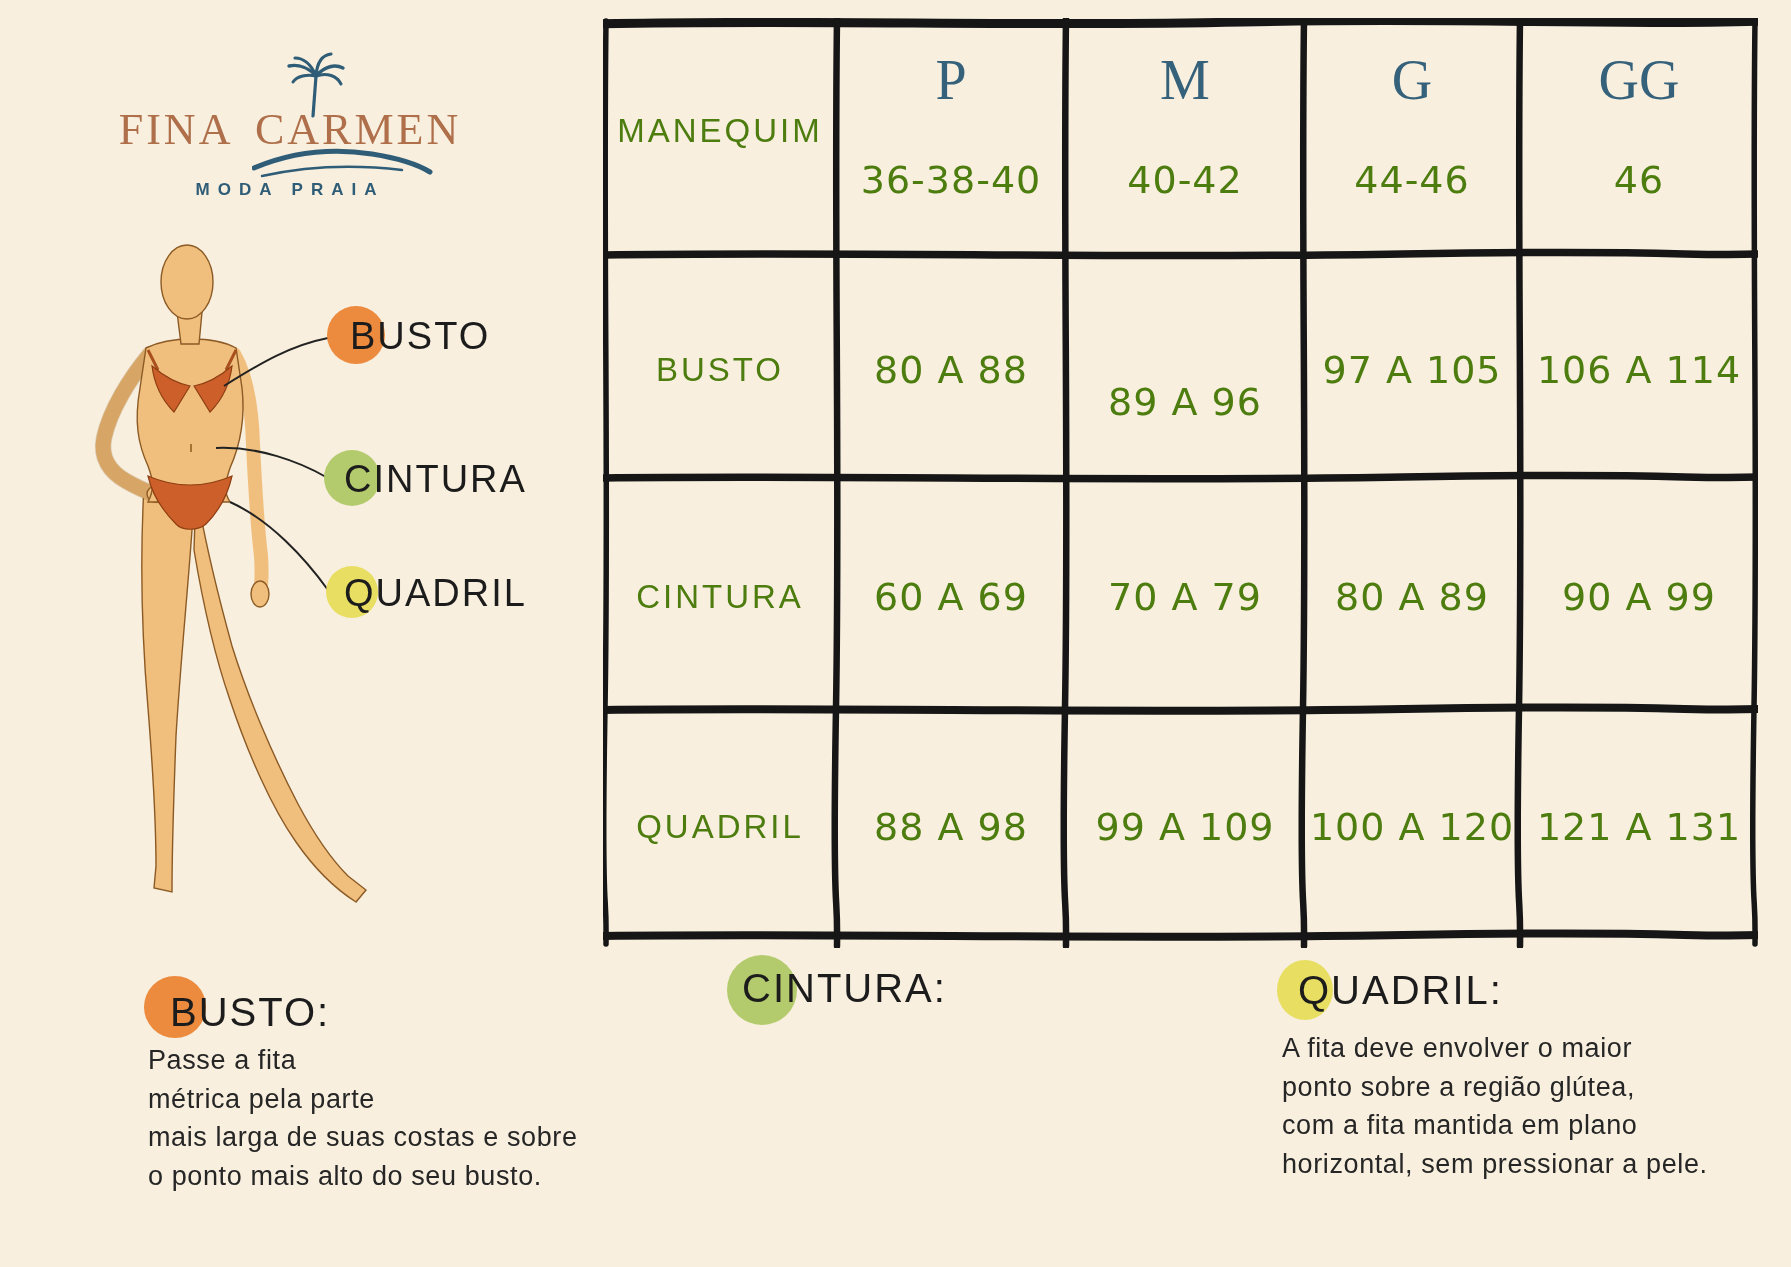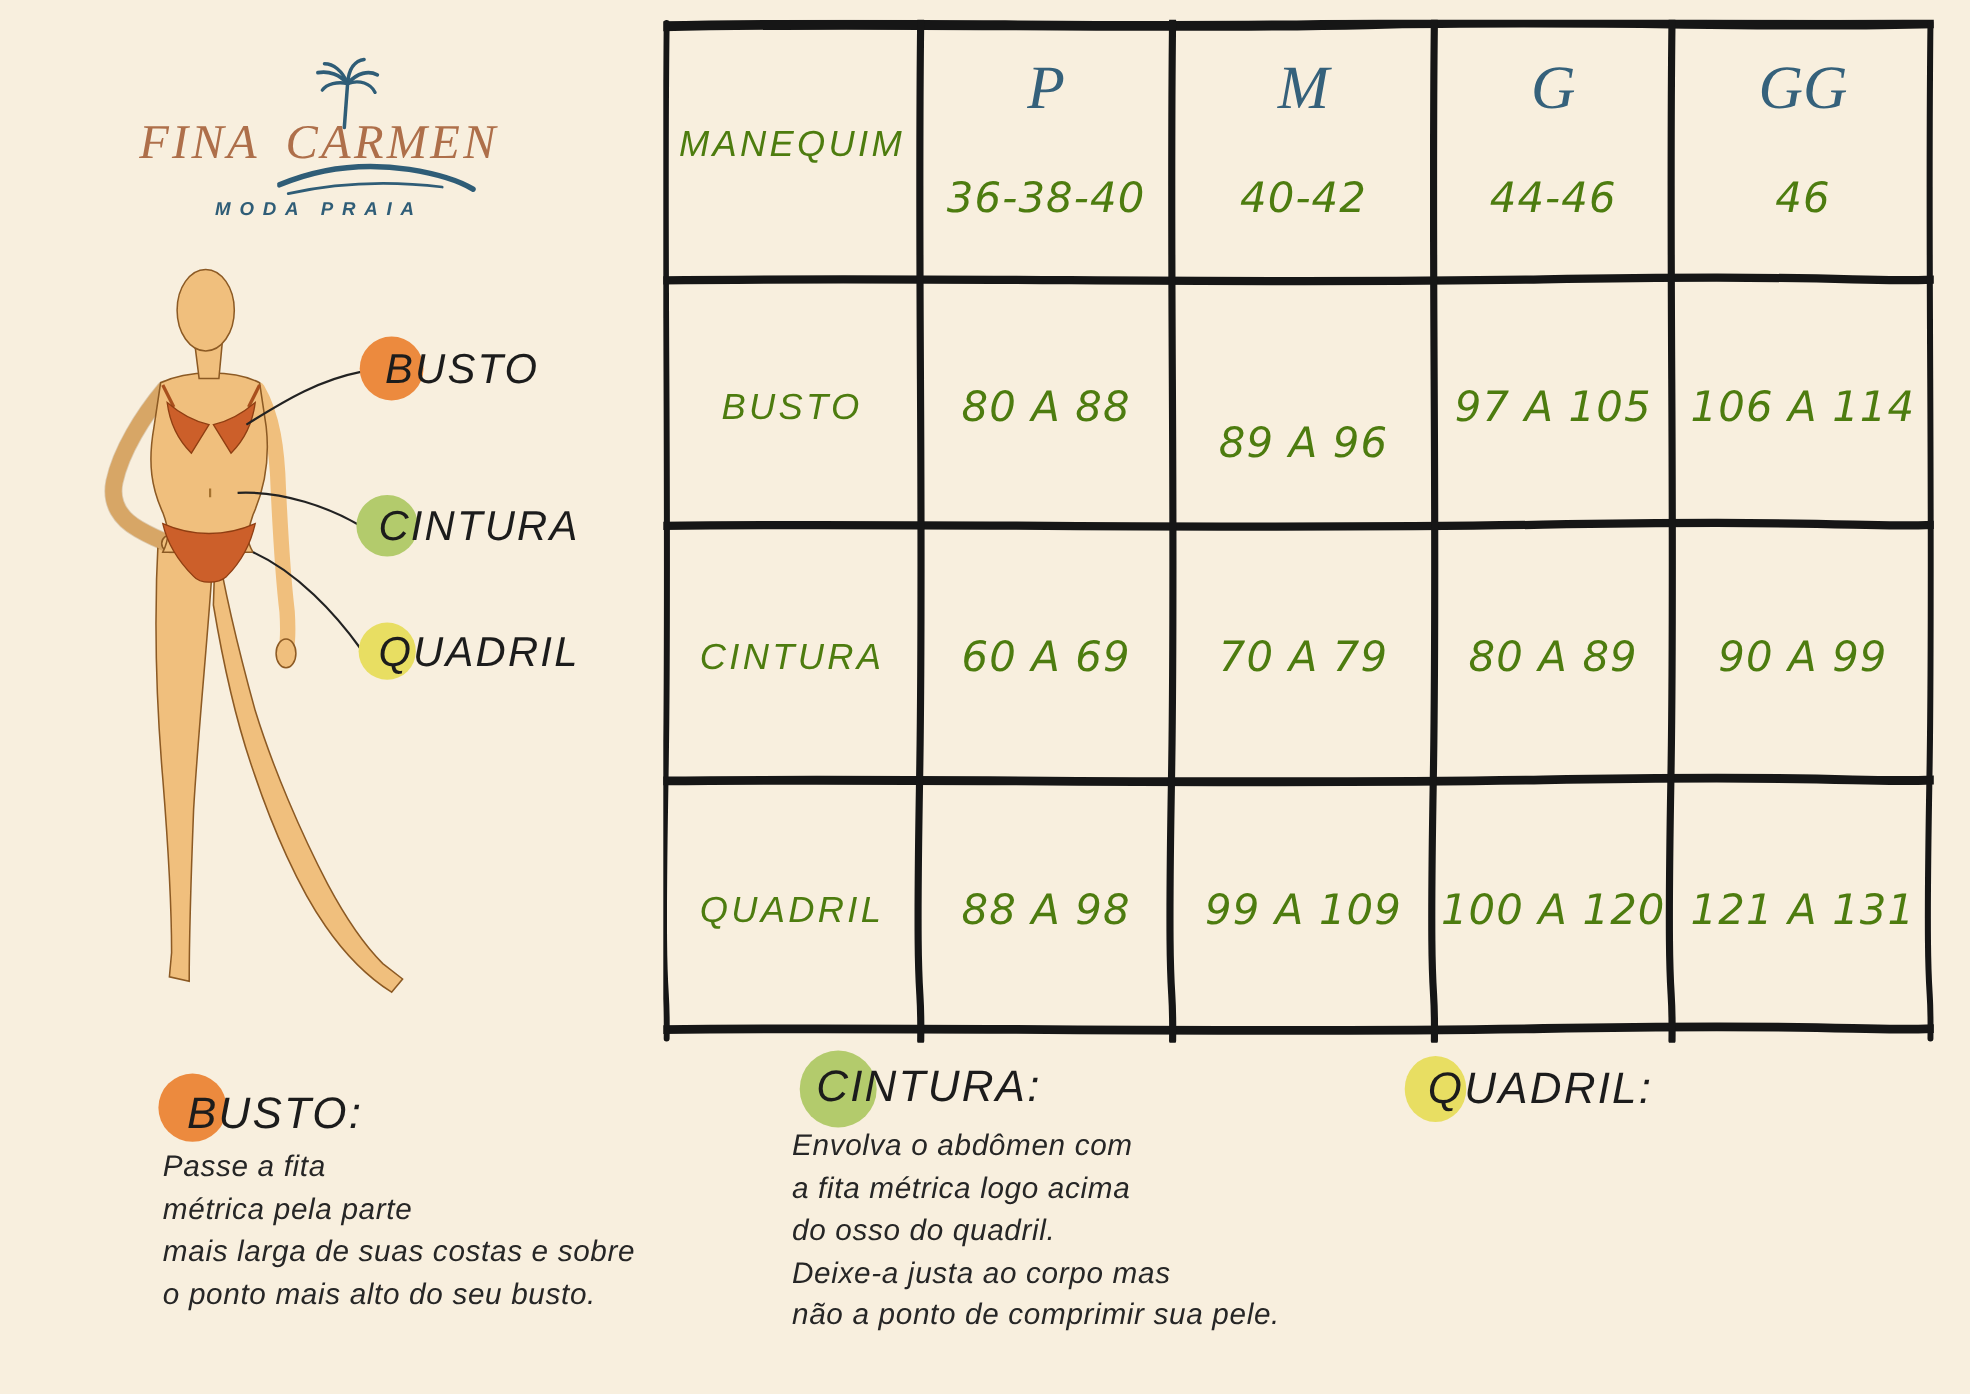--- a/index.html
+++ b/index.html
@@ -1,17 +1,17 @@
 <!DOCTYPE html>
 <html><head>
 <meta charset="utf-8">
 <style>
   html,body{margin:0;padding:0;background:#F8EFDE;}
   .canvas{position:relative;width:1791px;height:1267px;background:#F8EFDE;
-          font-family:"Liberation Sans",sans-serif;overflow:hidden;font-style:italic;}
+          font-family:"Liberation Sans",sans-serif;overflow:hidden;}
   .abs{position:absolute;}
 
   
   .brand{position:absolute;left:105px;top:106px;width:370px;text-align:center;
          font-family:"Liberation Serif",serif;font-size:44px;line-height:48px;
          color:#AE6F4A;letter-spacing:3px;word-spacing:10px;white-space:nowrap;}
   .tagline{position:absolute;left:105px;top:180px;width:370px;text-align:center;
            font-size:17px;font-weight:bold;letter-spacing:8px;color:#2F5D77;}
 
   
@@ -170,27 +170,26 @@
       <span class="ln">Passe a fita</span>
       <span class="ln">métrica pela parte</span>
       <span class="ln">mais larga de suas costas e sobre</span>
       <span class="ln">o ponto mais alto do seu busto.</span>
     </div>
   </div>
 
   <div class="instr" style="left:720px;top:955px;width:500px;height:300px;">
     <span class="dot" style="left:7px;top:0;width:70px;height:70px;background:#B3CB6C;"></span>
     <h3 style="left:22px;top:11px;">CINTURA:</h3>
-    <div class="lines" style="left:0;top:67px;">
-      <span class="ln">Envolva o abdômen com</span>
-      <span class="ln">a fita métrica logo acima</span>
-      <span class="ln">do osso do quadril.</span>
-      <span class="ln">Deixe-a justa ao corpo mas</span>
-      <span class="ln">não a ponto de comprimir sua pele.</span>
-    </div>
   </div>
 
   <div class="instr" style="left:1278px;top:958px;width:500px;height:260px;">
     <span class="dot" style="left:-1px;top:2px;width:56px;height:60px;background:#E8DE62;"></span>
     <h3 style="left:20px;top:10px;">QUADRIL:</h3>
+    <div class="lines" style="left:4px;top:71px;">
+      <span class="ln">A fita deve envolver o maior</span>
+      <span class="ln">ponto sobre a região glútea,</span>
+      <span class="ln">com a fita mantida em plano</span>
+      <span class="ln">horizontal, sem pressionar a pele.</span>
+    </div>
   </div>
 
 </div>
 
 </body></html>

